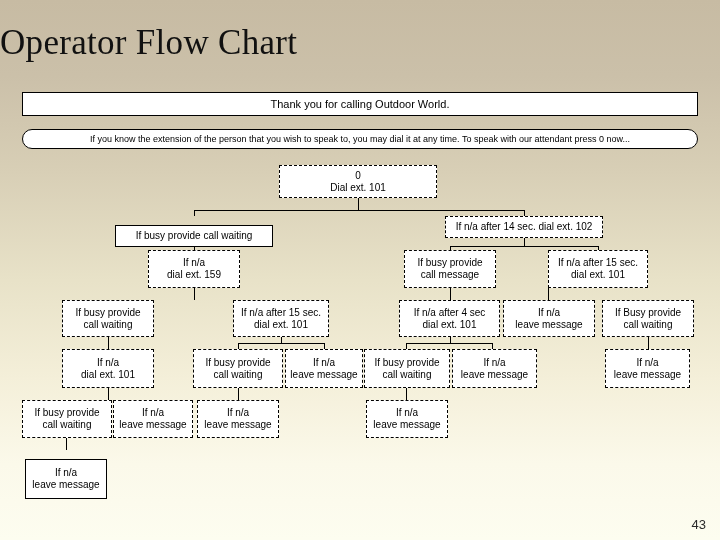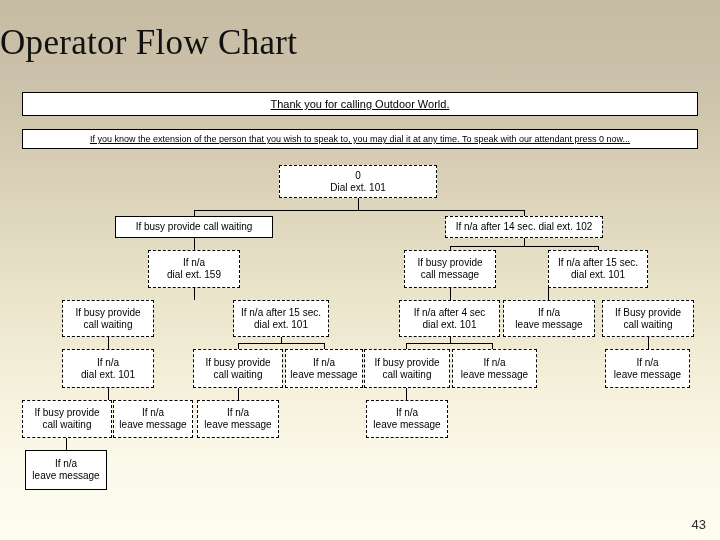--- a/index.html
+++ b/index.html
@@ -52,39 +52,38 @@
     line-height: 12px;
     text-align: center;
     display: flex;
     flex-direction: column;
     align-items: center;
     justify-content: center;
     white-space: nowrap;
     overflow: hidden;
   }
   .node .ln { display: block; }
-  .solid { border: 1px solid #000000; }
+  .solid { border: 1px solid #000000; margin-top: 9px; }
   .dashed { border: 1px dashed #000000; }
 
   
   .banner {
     position: absolute;
     box-sizing: border-box;
     background: #ffffff;
     border: 1px solid #000000;
     color: #000000;
     display: flex;
     align-items: center;
     justify-content: center;
     white-space: nowrap;
     overflow: hidden;
-    text-decoration: underline;
   }
   #banner1 { font-size: 11px; }
-  #banner2 { font-size: 9px; }
+  #banner2 { font-size: 9px; border-radius: 10px; }
 
   
   .hline {
     position: absolute;
     background: #000000;
     height: 1px;
   }
   .vline {
     position: absolute;
     background: #000000;

